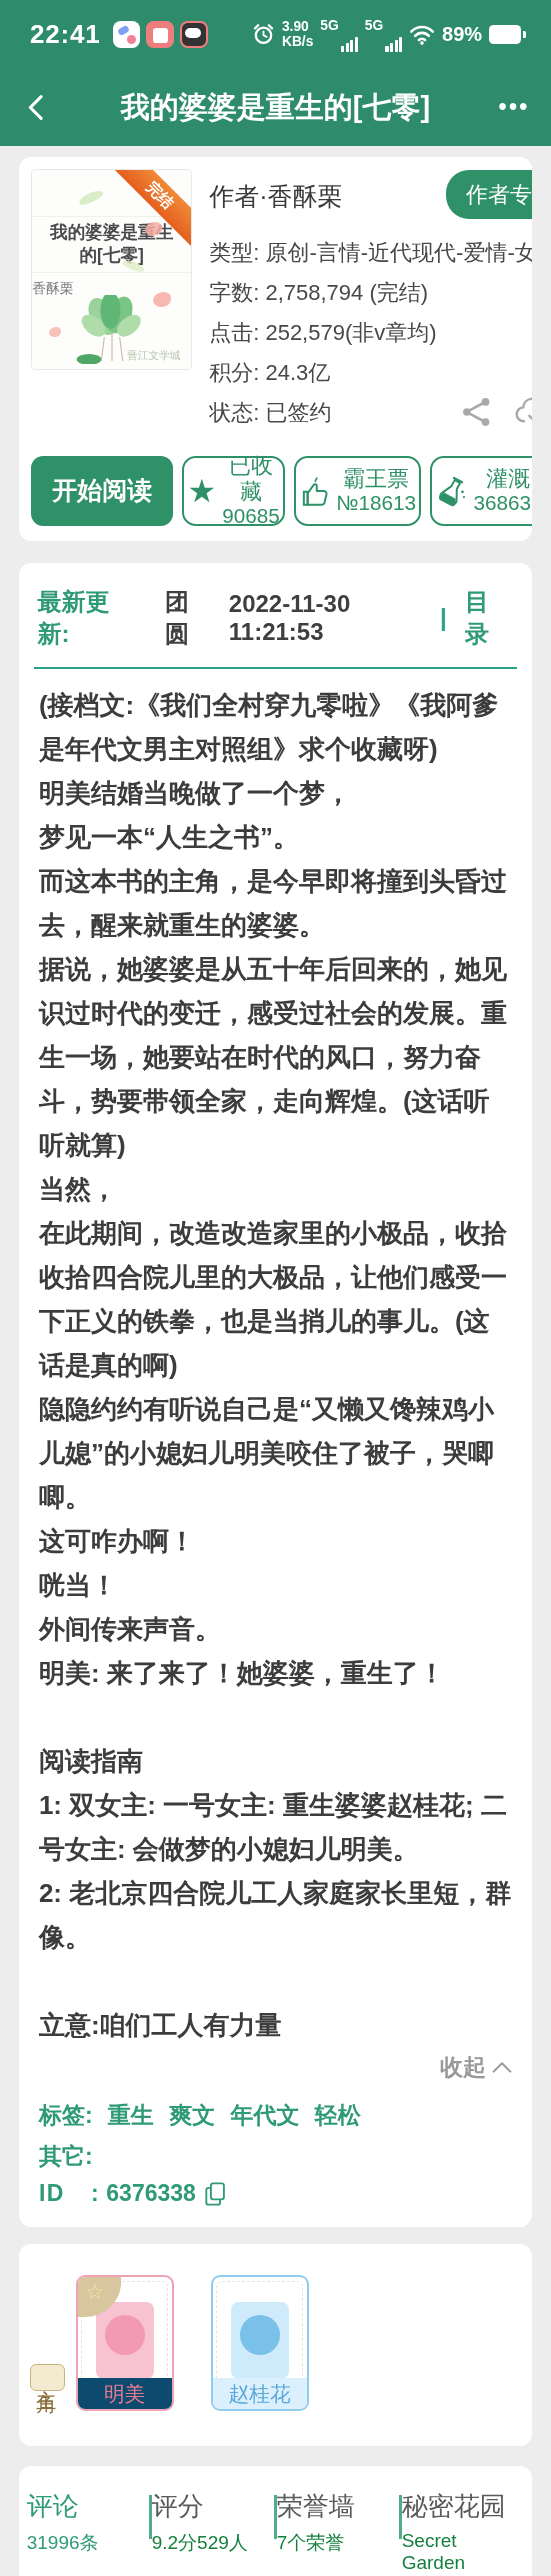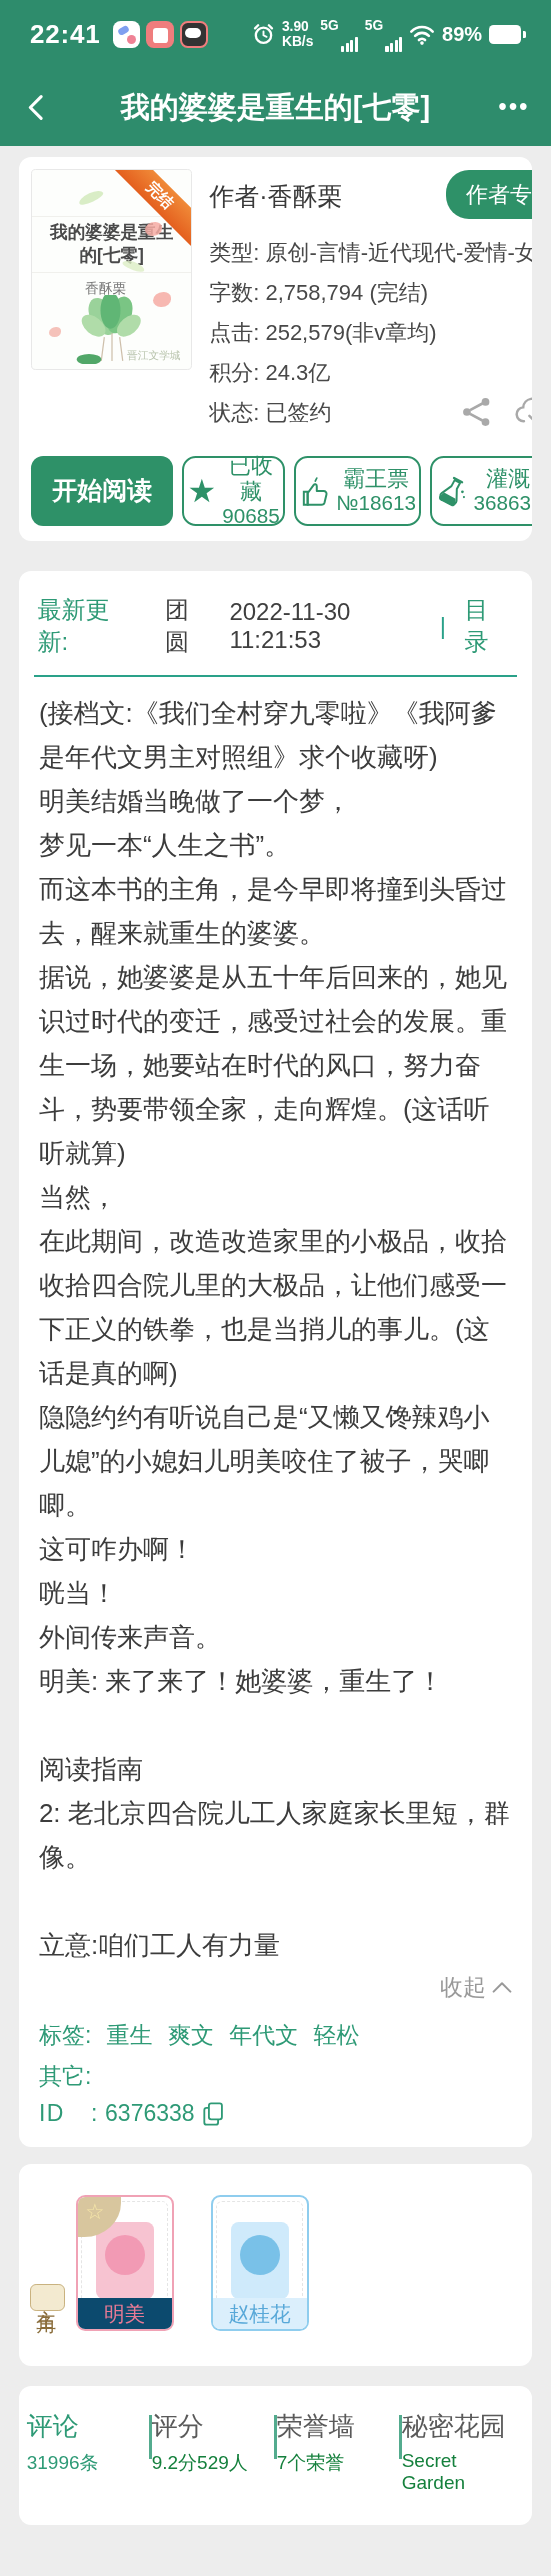--- a/index.html
+++ b/index.html
@@ -67,21 +67,21 @@
   }
   .ribbon{
     position:absolute;top:12.2px;right:-26px;width:115px;
     background:linear-gradient(#f08a38,#e45f1e);color:#fff;text-align:center;
     font-size:15.3px;font-weight:bold;padding:3.1px 0;transform:rotate(45deg);
   }
   .cover-title{
     margin-top:46px;border-top:0.8px solid #f0f0ec;border-bottom:0.8px solid #f0f0ec;
     padding:4.6px 13.8px;text-align:center;font-size:17.6px;font-weight:bold;color:#4a4a4a;line-height:1.3;
   }
-  .cover-author{text-align:center;padding:7.7px 12.2px 0 0;font-size:13.8px;color:#777;}
+  .cover-author{text-align:left;padding:7.7px 12.2px 0 0;font-size:13.8px;color:#777;}
   .petal{position:absolute;border-radius:60% 40% 55% 45%;background:#f6aca3;opacity:.85;}
   .p1{width:17px;height:13.8px;right:29px;top:52px;}
   .p2{width:18.4px;height:15.3px;right:20px;top:122px;}
   .p3{width:12.2px;height:10px;left:17px;top:157px;background:#f3b7ae;}
   .leaf{position:absolute;border-radius:50% 50% 50% 50%/60% 60% 40% 40%;background:#cfe8b8;opacity:.8;}
   .l1{width:26px;height:9.2px;left:46px;top:23px;transform:rotate(-25deg);}
   .l2{width:23px;height:8.4px;right:46px;top:92px;transform:rotate(20deg);background:#dcedc4;}
   .plant{position:absolute;left:50%;bottom:4.6px;transform:translateX(-50%);}
   .cover-site{position:absolute;right:10.7px;bottom:6.1px;font-size:10.7px;color:#b9c4ad;margin-top:24px;}
   .book-info{flex:1;padding:4.6px 12.2px 0 17px;position:relative;}
@@ -101,21 +101,21 @@
   }
   .btn-outline{
     flex:1;height:70px;background:#fff;border:2.3px solid var(--g-btn);border-radius:13.8px;
     display:flex;align-items:center;justify-content:center;gap:6.1px;color:var(--g-btn);padding:0 3.1px;
   }
   .btn-outline .star{font-size:32px;line-height:1;color:var(--g-btn);}
   .bo-col{display:flex;flex-direction:column;align-items:center;line-height:1.15;}
   .bo-label{font-size:22px;}
   .bo-count{font-size:20.7px;}
   
-  .desc-card{margin-top:30px;padding:20px 15.3px 20px 15.3px;}
+  .desc-card{margin-top:22px;padding:20px 15.3px 20px 15.3px;font-weight:bold;}
   .update-row{display:flex;align-items:center;font-size:24px;padding:3.1px 3.1px 0 3.1px;}
   .upd-label{color:var(--g-accent);}
   .upd-chapter{color:#3f3f3f;margin-left:29px;}
   .upd-time{color:#3f3f3f;margin-left:18.4px;}
   .upd-sep{color:var(--teal);margin-left:auto;}
   .upd-toc{color:var(--g-accent);margin-left:18.4px;margin-right:3.1px;}
   .teal-line{height:2.3px;background:var(--teal);margin-top:17px;}
   .desc{margin-top:13.8px;padding:0 4.6px;}
   .desc p{font-size:26px;line-height:44px;min-height:44px;color:#3c3c3c;word-break:break-all;}
   .collapse-row{display:flex;justify-content:flex-end;align-items:center;gap:6.1px;color:#999;font-size:23px;margin-top:4.6px;padding-right:4.6px;}
@@ -336,20 +336,21 @@
     <p>据说，她婆婆是从五十年后回来的，她见识过时代的变迁，感受过社会的发展。重生一场，她要站在时代的风口，努力奋斗，势要带领全家，走向辉煌。(这话听听就算)</p>
     <p>当然，</p>
     <p>在此期间，改造改造家里的小极品，收拾收拾四合院儿里的大极品，让他们感受一下正义的铁拳，也是当捎儿的事儿。(这话是真的啊)</p>
     <p>隐隐约约有听说自己是“又懒又馋辣鸡小儿媳”的小媳妇儿明美咬住了被子，哭唧唧。</p>
     <p>这可咋办啊！</p>
     <p>咣当！</p>
     <p>外间传来声音。</p>
     <p>明美: 来了来了！她婆婆，重生了！</p>
     <p></p>
     <p>阅读指南</p>
+    <p>1: 双女主: 一号女主: 重生婆婆赵桂花; 二号女主: 会做梦的小媳妇儿明美。</p>
     <p>2: 老北京四合院儿工人家庭家长里短，群像。</p>
     <p></p>
     <p>立意:咱们工人有力量</p>
   </div>
   <div class="collapse-row">
     <span>收起</span>
     <span>
       <svg width="20" height="12.2" viewBox="0 0 26 16">
           <polyline points="2,14 13,3 24,14" fill="none" stroke="#999" stroke-width="2.6" stroke-linecap="round" stroke-linejoin="round"></polyline>
         </svg>

